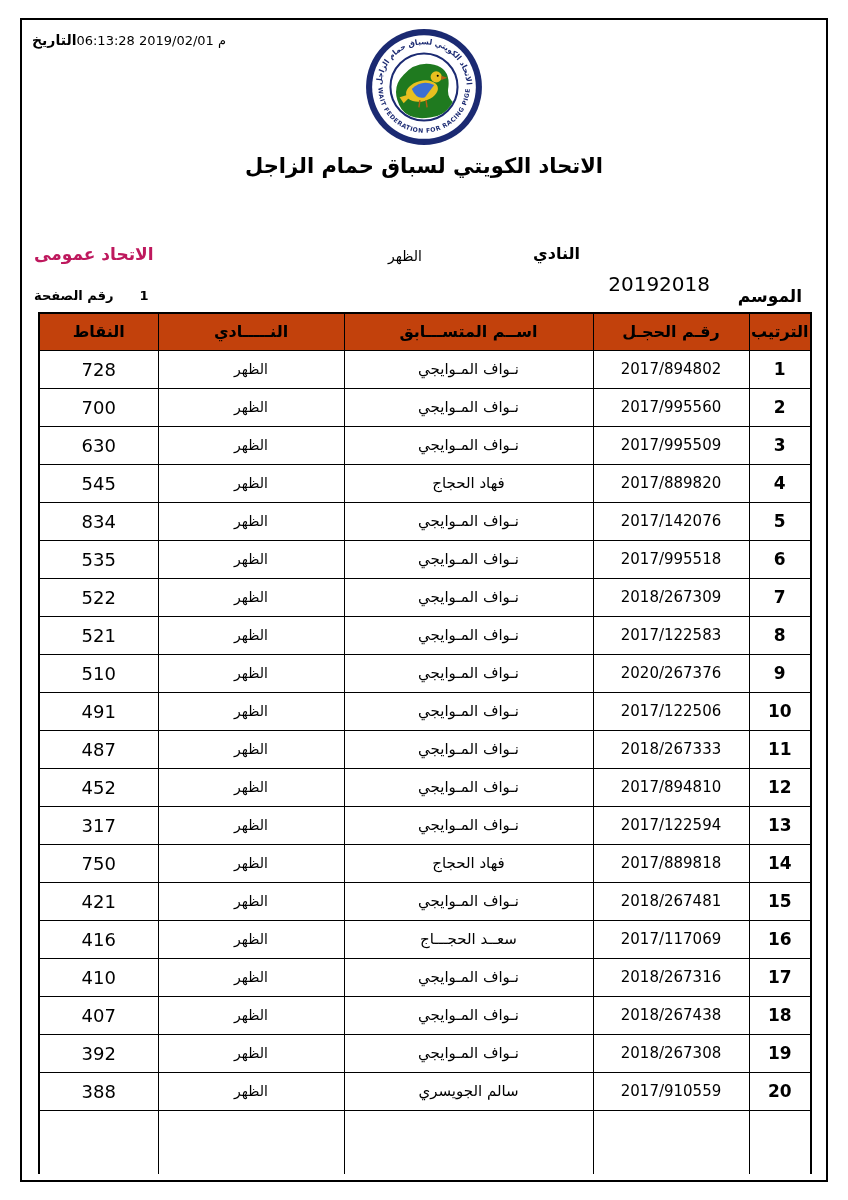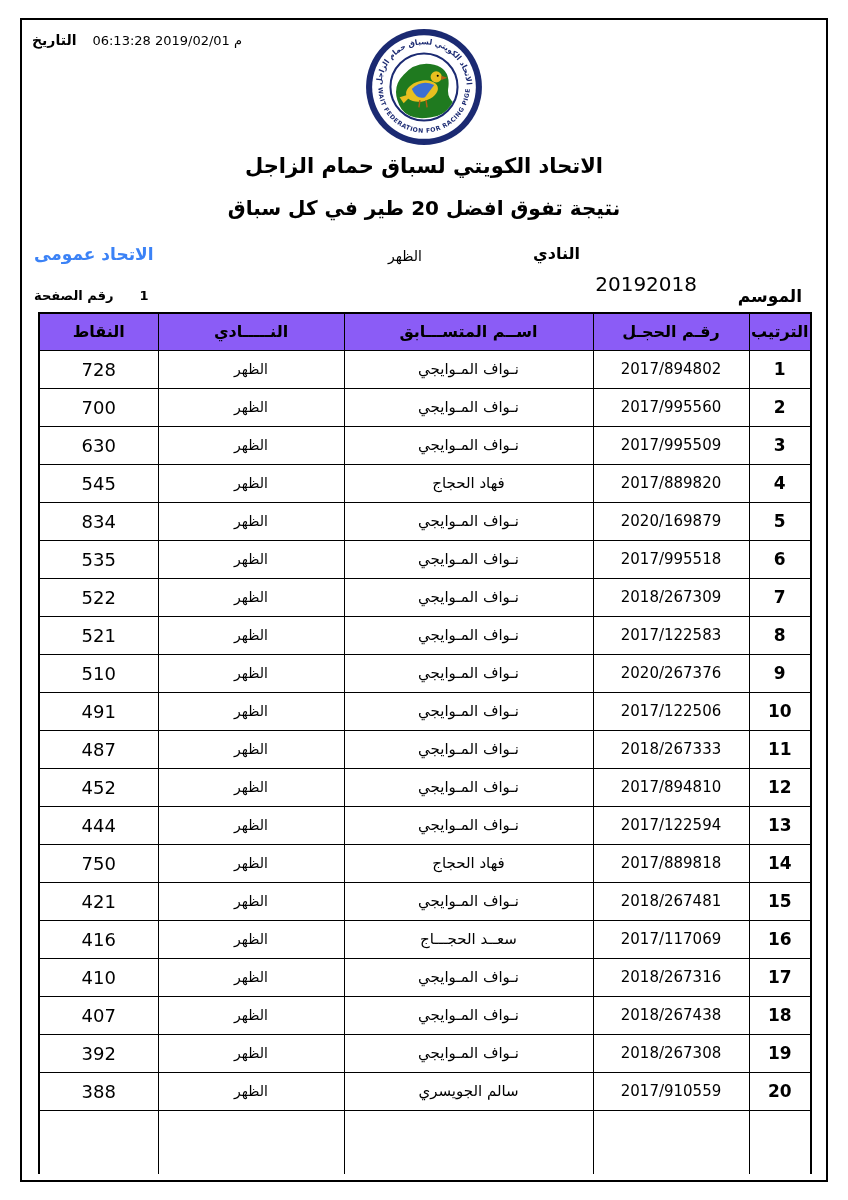--- a/index.html
+++ b/index.html
@@ -5,56 +5,56 @@
   * { margin:0; padding:0; box-sizing:border-box; }
   html,body { width:848px; height:1200px; background:#ffffff; }
   body { position:relative; font-family:"DejaVu Sans", sans-serif; color:#000; }
 
   .page {
     position:absolute; left:20px; top:18px; width:808px; height:1164px;
     border:2px solid #000; background:#fff;
   }
 
   
-  .date-line { position:absolute; top:12px; left:10px; display:flex; align-items:baseline; gap:16px; direction:ltr; }
+  .date-line { position:absolute; top:12px; left:10px; display:flex; align-items:baseline; gap:0; direction:ltr; }
   .date-label { font-weight:bold; font-size:14px; }
   .date-value { font-size:13px; direction:ltr; unicode-bidi:isolate; }
 
   
   .logo-wrap { position:absolute; top:6px; left:50%; transform:translateX(-50%); width:122px; height:122px; }
 
   
   .title-fed { position:absolute; top:134px; left:0; width:100%; text-align:center; font-weight:bold; font-size:21px; direction:rtl; }
   .title-report { position:absolute; top:176px; left:0; width:100%; text-align:center; font-weight:bold; font-size:20px; direction:rtl; }
 
   
-  .union-scope { position:absolute; top:224px; left:12px; color:#3b82f6; font-weight:bold; font-size:17px; direction:rtl; }
+  .union-scope { position:absolute; top:224px; left:12px; color:#be185d; font-weight:bold; font-size:17px; direction:rtl; }
   .club-label { position:absolute; top:224px; left:480px; font-weight:bold; font-size:16px; direction:rtl;margin-left:31px; }
   .club-value { position:absolute; top:228px; left:366px; font-size:14px; direction:rtl; }
 
   .season-label { position:absolute; top:266px; right:24px; font-weight:bold; font-size:17px; direction:rtl; }
-  .season-value { position:absolute; top:252px; right:129px; font-size:20px; direction:ltr; unicode-bidi:isolate; }
+  .season-value { position:absolute; top:252px; right:116px; font-size:20px; direction:ltr; unicode-bidi:isolate; }
 
   .page-num-line { position:absolute; top:268px; left:12px; display:flex; align-items:baseline; gap:26px; direction:ltr; }
   .page-num-label { font-weight:bold; font-size:13px; direction:rtl; }
   .page-num-value { font-weight:bold; font-size:13px; }
 
   
   .results-table {
     position:absolute; top:292px; left:16px; width:772px;
     border-collapse:collapse; direction:rtl;
     border:2px solid #000; border-bottom:none;
     table-layout:fixed;
   }
   .results-table th, .results-table td {
     border:1px solid #000; text-align:center; vertical-align:middle;
     overflow:hidden; white-space:nowrap;
   }
   .results-table th {
-    background:#8b5cf6; font-weight:bold; font-size:16px; height:37px;
+    background:#c2410c; font-weight:bold; font-size:16px; height:37px;
   }
   .results-table td { height:38px; font-size:15px; }
   td.c-rank { font-weight:bold; font-size:17px; }
   td.c-ring { direction:ltr; font-size:15px; }
   td.c-name { font-size:15px; }
   td.c-club { font-size:14px; }
   td.c-points { font-size:18px;text-align:center; }
   .empty-row td { height:64px; border-bottom:none; }
 </style>
 </head>
@@ -92,21 +92,20 @@
         <path d="M48,62 q10,-10 22,-4 l-9,12 q-8,3 -13,-8 z" fill="#3b6fd4"></path>
         <circle cx="72" cy="50" r="5.5" fill="#e8c020"></circle>
         <path d="M77,49 l6,2 -6,2 z" fill="#b55f12"></path>
         <circle cx="73.5" cy="49" r="1" fill="#000"></circle>
         <path d="M56,73 l-1,7 M62,73 l1,7" stroke="#b55f12" stroke-width="1.4" fill="none"></path>
       </g>
     </svg>
   </div>
 
   <div class="title-fed">الاتحاد الكويتي لسباق حمام الزاجل</div>
-  <div class="title-report">نتيجة تفوق  افضل 20  طير في كل سباق</div>
 
   <div class="union-scope">الاتحاد عمومى</div>
   <div class="club-label">النادي</div>
   <div class="club-value">الظهر</div>
 
   <div class="season-label">الموسم</div>
   <div class="season-value">20192018</div>
 
   <div class="page-num-line">
     <span class="page-num-label">رقم الصفحة</span>
@@ -158,21 +157,21 @@
     <tr>
       <td class="c-rank">4</td>
       <td class="c-ring">2017/889820</td>
       <td class="c-name">فهاد الحجاج</td>
       <td class="c-club">الظهر</td>
       <td class="c-points">545</td>
     </tr>
 
     <tr>
       <td class="c-rank">5</td>
-      <td class="c-ring">2020/169879</td>
+      <td class="c-ring">2017/142076</td>
       <td class="c-name">نـواف  المـوايجي</td>
       <td class="c-club">الظهر</td>
       <td class="c-points">834</td>
     </tr>
 
     <tr>
       <td class="c-rank">6</td>
       <td class="c-ring">2017/995518</td>
       <td class="c-name">نـواف  المـوايجي</td>
       <td class="c-club">الظهر</td>
@@ -225,21 +224,21 @@
       <td class="c-name">نـواف  المـوايجي</td>
       <td class="c-club">الظهر</td>
       <td class="c-points">452</td>
     </tr>
 
     <tr>
       <td class="c-rank">13</td>
       <td class="c-ring">2017/122594</td>
       <td class="c-name">نـواف  المـوايجي</td>
       <td class="c-club">الظهر</td>
-      <td class="c-points">444</td>
+      <td class="c-points">317</td>
     </tr>
 
     <tr>
       <td class="c-rank">14</td>
       <td class="c-ring">2017/889818</td>
       <td class="c-name">فهاد الحجاج</td>
       <td class="c-club">الظهر</td>
       <td class="c-points">750</td>
     </tr>
 

